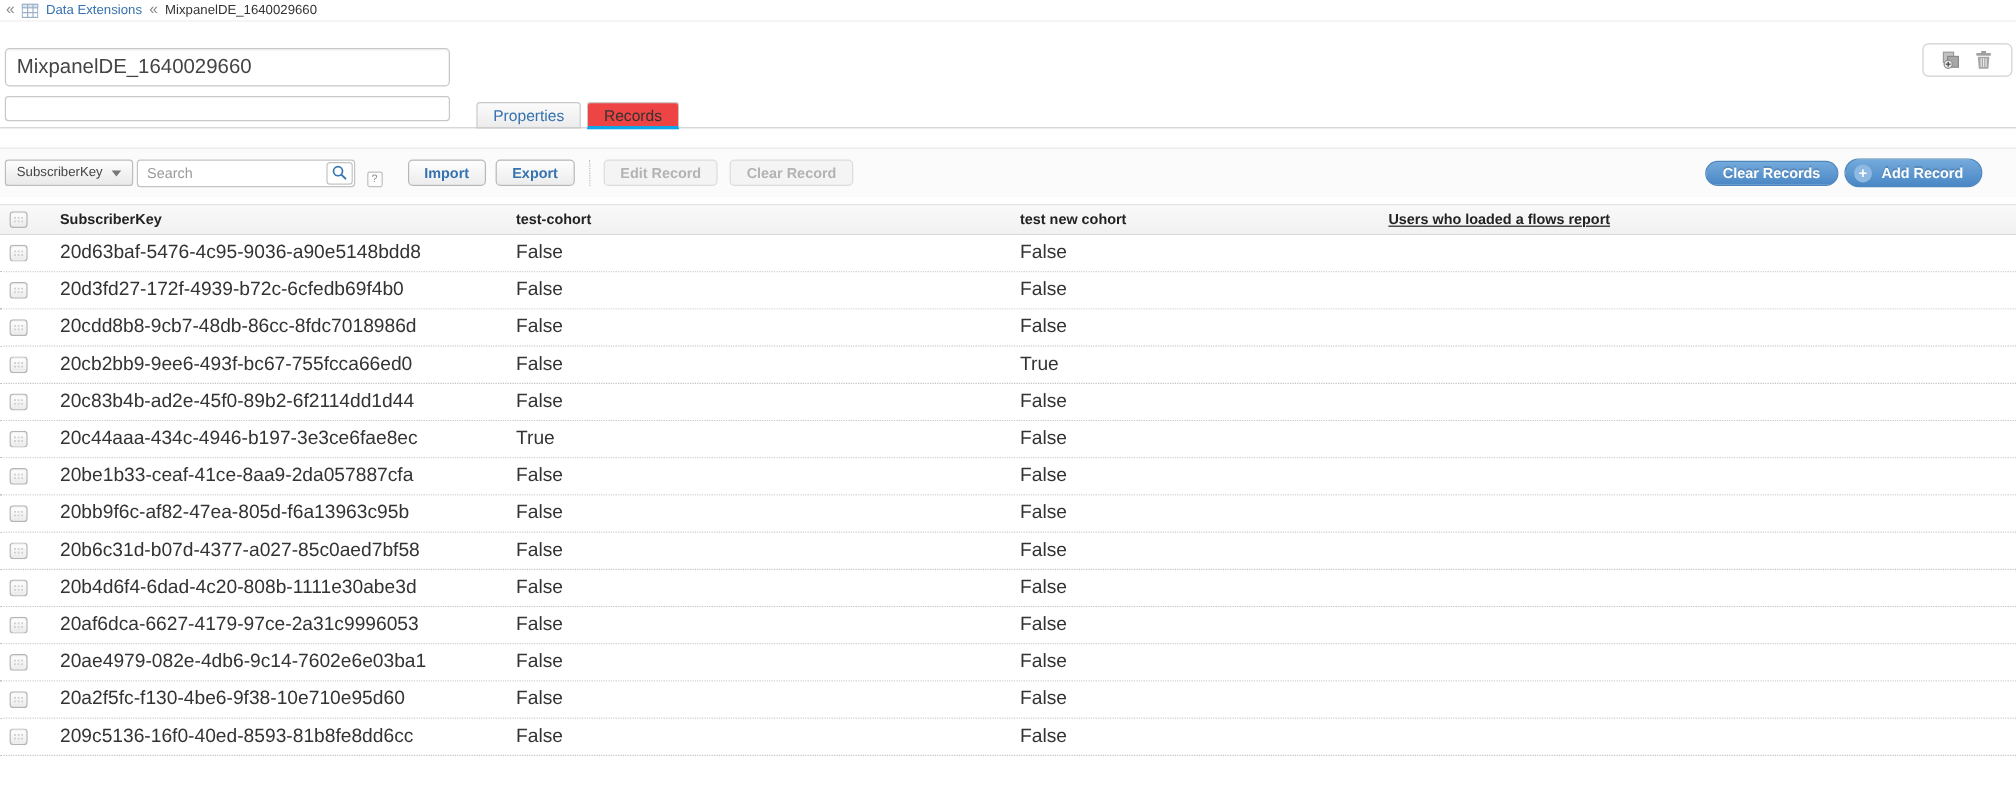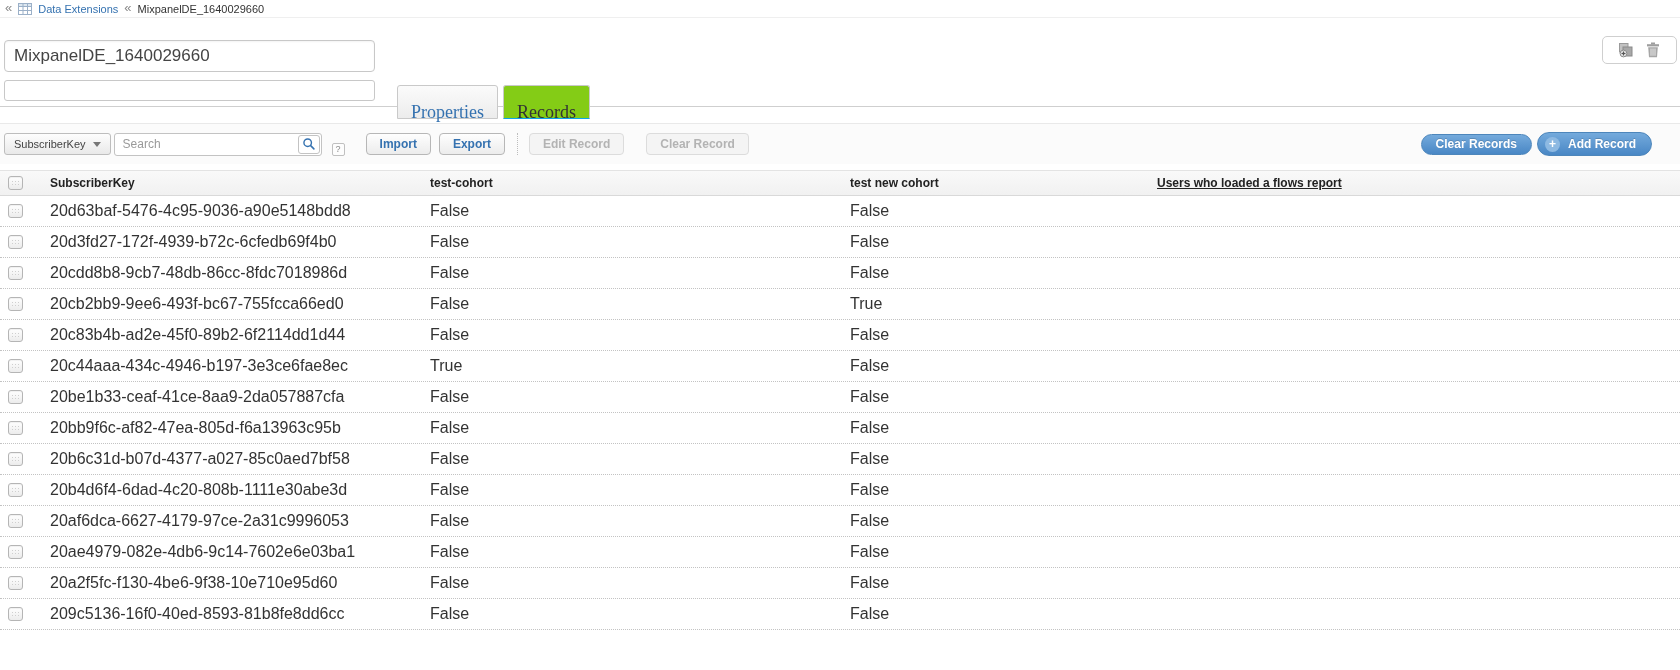--- a/index.html
+++ b/index.html
@@ -13,51 +13,51 @@
   .bc-link { color:#3572b0; text-decoration:none; cursor:pointer; }
   .bc-current { color:#333; }
 
   
   .name-input { position:absolute; left:4px; top:40px; width:371px; height:32px; font-family:"Liberation Sans",sans-serif; font-size:17px; color:#444; padding:0 9px; border:1px solid #c8c8c8; border-radius:4px; box-shadow:inset 0 1px 2px rgba(0,0,0,0.05); outline:none; }
   .desc-input { position:absolute; left:4px; top:80px; width:371px; height:21px; font-family:"Liberation Sans",sans-serif; font-size:12px; padding:0 8px; border:1px solid #c8c8c8; border-radius:3px; outline:none; }
 
   
   .tab-divider { position:absolute; top:106px; left:0; right:0; height:1px; background:#cfcfcf; }
   .tabs { position:absolute; left:397px; top:85px; display:flex; gap:5px; z-index:2; }
-  .tab { height:22px; padding:16px 13px; font-size:18px; line-height:21px; border:1px solid #c9c9c9; border-radius:3px 3px 0 0; cursor:pointer;font-family:Liberation Serif, serif; }
+  .tab { height:22px; padding:0 13px; font-size:13px; line-height:21px; border:1px solid #c9c9c9; border-radius:3px 3px 0 0; cursor:pointer; }
   .tab.inactive { background:linear-gradient(#fbfbfb,#ececec); color:#3572b0; }
-  .tab.active { background:#84cc16; color:#333; border-bottom:1px solid #0ea5e9; height:23px; }
+  .tab.active { background:#ef4444; color:#333; border-bottom:3px solid #0ea5e9; height:23px; }
 
   
   .header-actions { position:absolute; left:1602px; top:36px; width:75px; height:28px; border:1px solid #cfcfcf; border-radius:5px; background:#fff; display:flex; align-items:center; justify-content:center; gap:9px; }
   .icon-btn { width:18px; height:16px; display:flex; align-items:center; justify-content:center; cursor:pointer; }
 
   
   .toolbar { position:absolute; top:123px; left:0; right:0; height:41px; background:#fbfbfb; border-top:1px solid #e9e9e9; display:flex; align-items:center; }
   .tb-left { display:flex; align-items:center; margin-left:4px; }
   .tb-right { display:flex; align-items:center; margin-left:auto; margin-right:28px; gap:5px; }
 
   .dropdown-btn { height:22px; display:flex; align-items:center; gap:7px; padding:0 9px; font-size:11px; color:#444; background:linear-gradient(#fdfdfd,#e9e9e9); border:1px solid #bdbdbd; border-radius:3px; cursor:pointer; }
   .caret-down { width:0; height:0; border-left:4px solid transparent; border-right:4px solid transparent; border-top:5px solid #777; }
 
-  .search-wrap { position:relative; margin-left:3px; width:208px; height:23px; }
+  .search-wrap { position:relative; margin-left:3px; width:182px; height:23px; }
   .search-input { width:100%; height:100%; font-family:"Liberation Sans",sans-serif; font-size:12px; padding:0 28px 0 8px; border:1px solid #c3c3c3; border-radius:3px; outline:none; }
   .search-input::placeholder { color:#9a9a9a; }
   .search-btn { position:absolute; right:2px; top:2px; width:22px; height:19px; border:1px solid #c3c3c3; border-radius:3px; background:#fff; display:flex; align-items:center; justify-content:center; cursor:pointer; }
 
   .help-box { margin:10px 0 0 10px; width:13px; height:13px; border:1px solid #c0c0c0; border-radius:2px; background:#fdfdfd; font-size:9px; color:#8a8a8a; display:flex; align-items:center; justify-content:center; cursor:pointer; }
 
   .btn { height:22px; padding:0 13px; font-size:12px; font-weight:bold; border-radius:4px; cursor:pointer; display:flex; align-items:center; }
   .btn-std { background:linear-gradient(#fefefe,#ececec); border:1px solid #b7b7b7; color:#3572b0; }
   .btn-disabled { background:#f4f4f4; border:1px solid #dcdcdc; color:#b3b3b3; cursor:default;text-align:center; }
   .import-btn { margin-left:21px; }
   .export-btn { margin-left:8px; }
   .vsep { margin-left:12px; width:1px; height:22px; border-left:1px dotted #bdbdbd; }
   .edit-record-btn { margin-left:11px; }
-  .clear-record-btn { margin-left:22px; }
+  .clear-record-btn { margin-left:10px; }
 
   .btn-primary { background:linear-gradient(#74aadc,#4987c5); border:1px solid #4d86bb; color:#fff; text-shadow:0 -1px 0 rgba(0,0,0,0.15); }
   .clear-records-btn { height:21px; border-radius:11px; padding:0 14px; }
   .add-record-btn { height:24px; border-radius:13px; padding:0 15px 0 7px; gap:8px; }
   .plus-circle { width:15px; height:15px; border-radius:50%; background:#8db9e2; color:#fff; font-size:12px; font-weight:bold; line-height:14px; text-align:center; text-shadow:none; }
 
   
   .grid { position:absolute; top:170px; left:0; right:0; }
   .grid-header { display:flex; align-items:center; height:26px; background:linear-gradient(#f9f9f9,#f1f1f1); border-top:1px solid #e3e3e3; border-bottom:1px solid #d9d9d9; font-weight:bold; font-size:12px; color:#222; }
   .grid-row { display:flex; align-items:center; height:31px; border-bottom:1px dotted #c3c3c3; font-size:16px; color:#333; background:#fff; }

